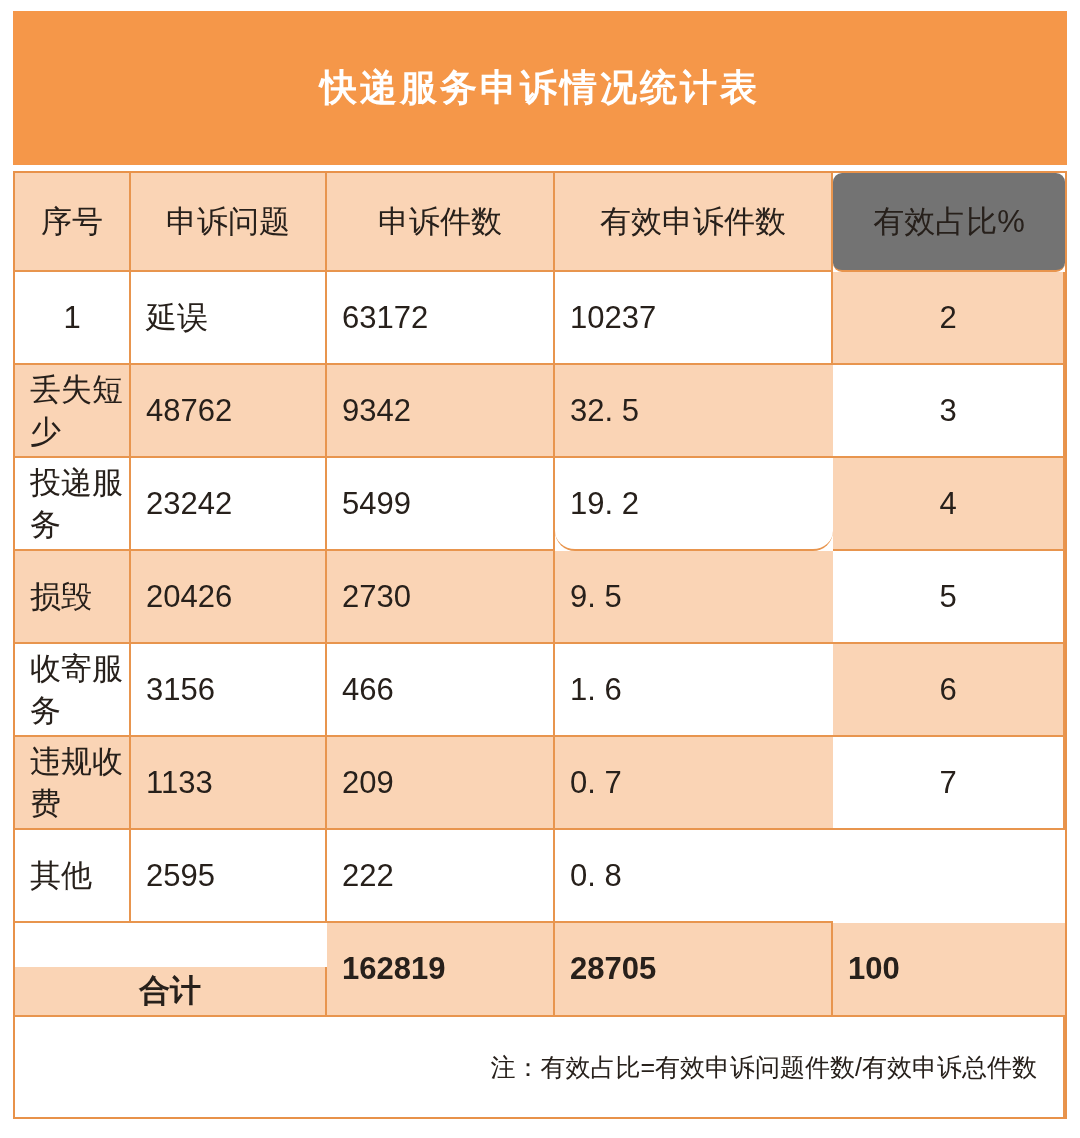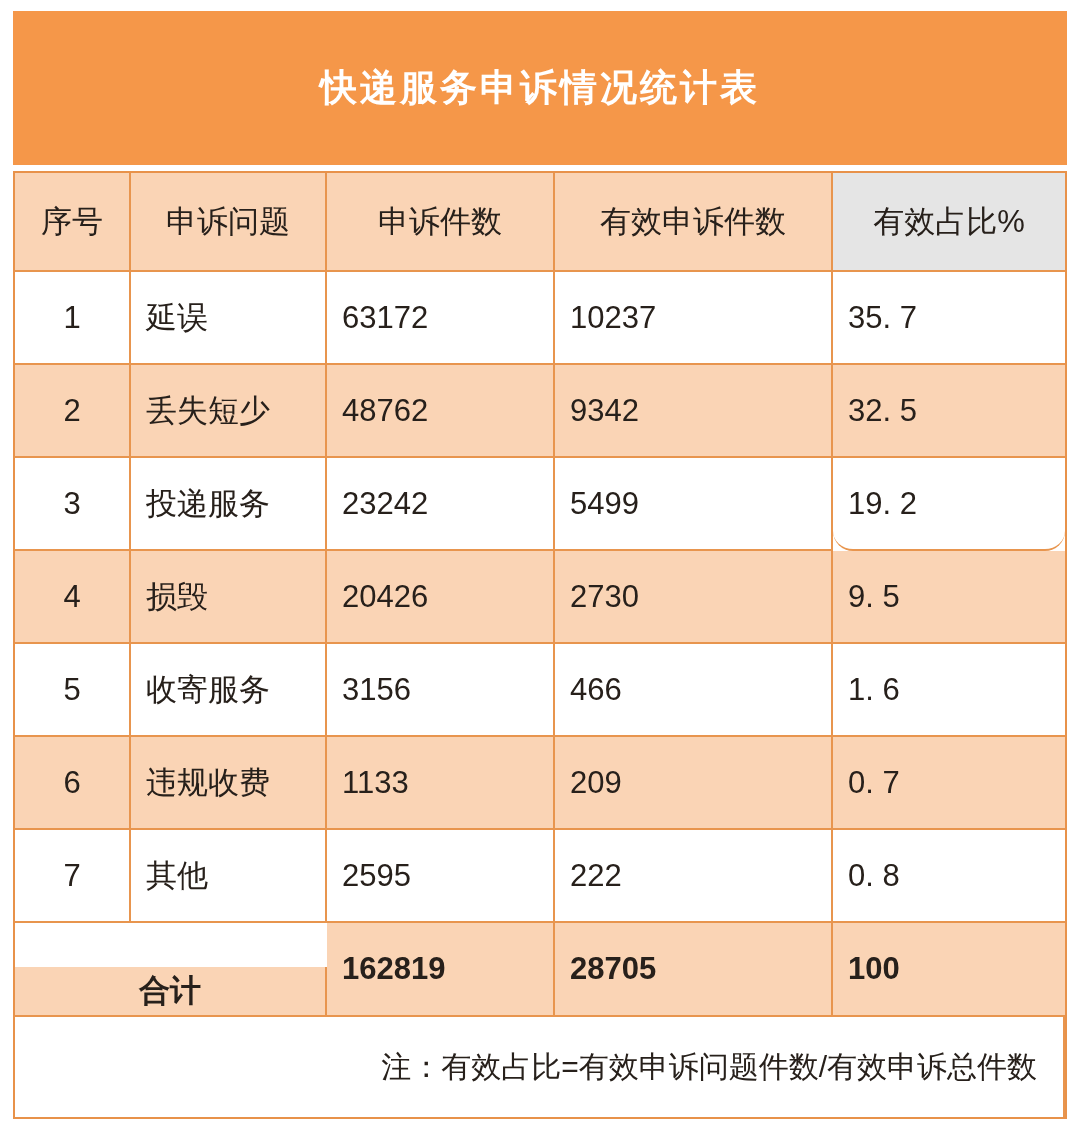--- a/index.html
+++ b/index.html
@@ -38,45 +38,44 @@
   .c-center { justify-content: center; }
   .c-left { justify-content: flex-start; padding-left: 15px; }
   .merged { grid-column: span 2; margin-top: 44px; }
 
   .note-cell {
     grid-column: span 5;
     background: #ffffff;
     border-bottom: none;
     display: flex; align-items: center; justify-content: flex-end;
     padding-right: 26px;
-    font-size: 30px;
+    font-size: 25px;
   }
 </style>
 </head>
 <body>
 
 <div class="page">
 
   <div class="banner">
     <span class="title">快递服务申诉情况统计表</span>
   </div>
 
   <div class="grid">
 
     <div class="cell c-center row-head" style="background:#fad4b5;">序号</div>
     <div class="cell c-center row-head" style="background:#fad4b5;">申诉问题</div>
     <div class="cell c-center row-head" style="background:#fad4b5;">申诉件数</div>
     <div class="cell c-center row-head" style="background:#fad4b5;">有效申诉件数</div>
-    <div class="cell c-center row-head last-col" style="background:#e5e5e5;">有效占比%</div>
+    <div class="cell c-center row-head last-col" style="background:#737373;border-radius:9px;">有效占比%</div>
 
     <div class="cell c-center" style="background:#ffffff;">1</div>
     <div class="cell c-left" style="background:#ffffff;">延误</div>
     <div class="cell c-left" style="background:#ffffff;">63172</div>
     <div class="cell c-left" style="background:#ffffff;">10237</div>
-    <div class="cell c-left last-col" style="background:#ffffff;">35. 7</div>
 
     <div class="cell c-center" style="background:#fad4b5;">2</div>
     <div class="cell c-left" style="background:#fad4b5;">丢失短少</div>
     <div class="cell c-left" style="background:#fad4b5;">48762</div>
     <div class="cell c-left" style="background:#fad4b5;">9342</div>
     <div class="cell c-left last-col" style="background:#fad4b5;">32. 5</div>
 
     <div class="cell c-center" style="background:#ffffff;">3</div>
     <div class="cell c-left" style="background:#ffffff;">投递服务</div>
     <div class="cell c-left" style="background:#ffffff;">23242</div>

